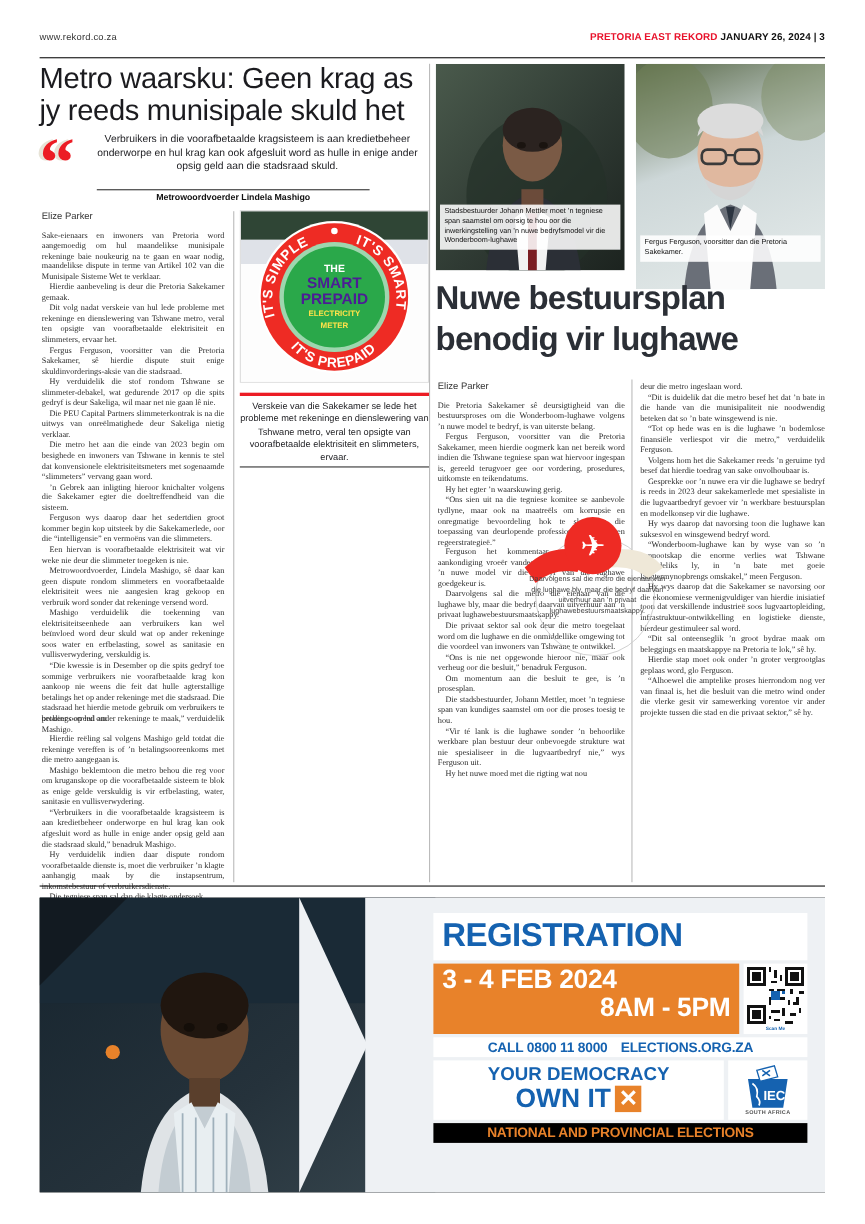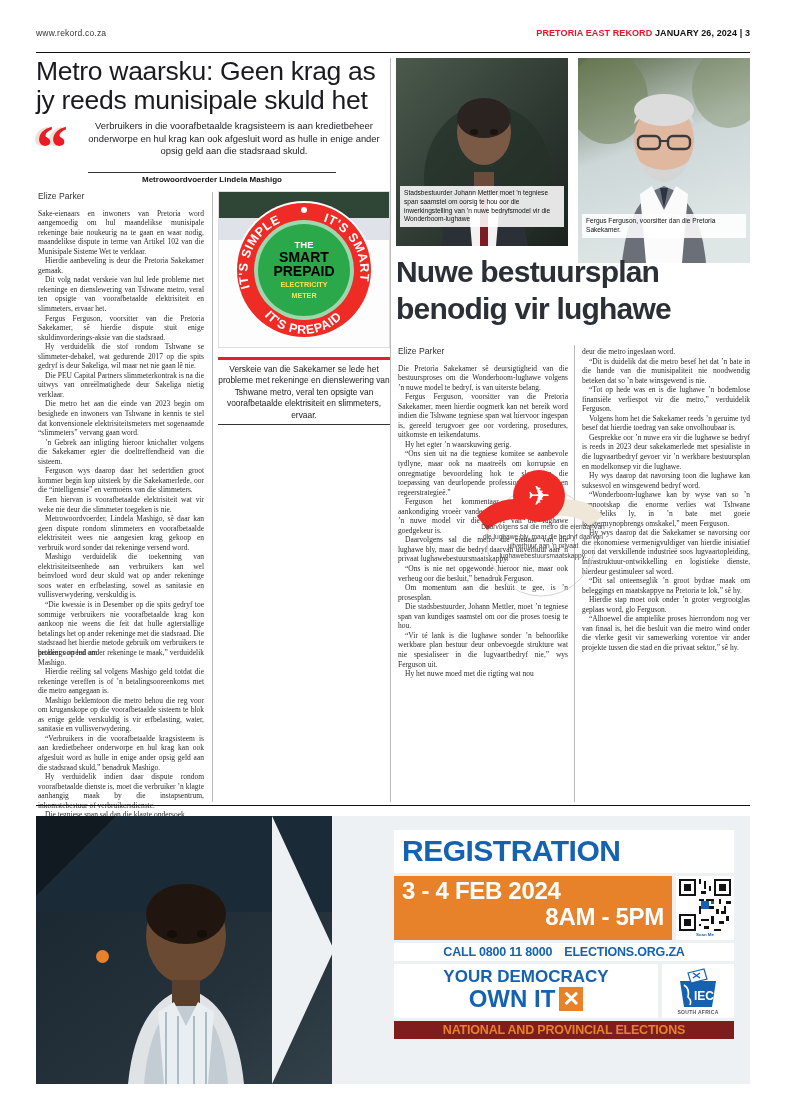--- a/index.html
+++ b/index.html
@@ -80,21 +80,21 @@
     background:#ee2b24; box-shadow:0 0 0 2px #fff;
   }
   .seal-inner {
     position:absolute; left:50%; top:50%; transform:translate(-50%,-50%);
     width:92px; height:92px; border-radius:50%;
     background:#2aa84a;
     display:flex; flex-direction:column; align-items:center; justify-content:center;
     box-shadow: 0 0 0 4px #9ed6ae;
   }
   .seal-inner .t1 { font-family:"Liberation Sans", sans-serif; font-size:9.5px; font-weight:bold; color:#fff; line-height:11px;}
-  .seal-inner .t2 { font-family:"Liberation Sans", sans-serif; font-size:14px; font-weight:bold; color:#000000; line-height:14px;}
+  .seal-inner .t2 { font-family:"Liberation Sans", sans-serif; font-size:14px; font-weight:bold; color:#4c1d95; line-height:14px;}
   .seal-inner .t3 { font-family:"Liberation Sans", sans-serif; font-size:7.2px; font-weight:bold; color:#ffe24a; line-height:9px; margin-top:2px;}
   .seal-dot { position:absolute; left:50%; top:4px; transform:translateX(-50%); width:6px; height:6px; border-radius:50%; background:#fff; }
   .arc-txt { position:absolute; left:0; top:0; width:134px; height:134px; }
   .arc-txt text { font-family:"Liberation Sans", sans-serif; font-size:12.5px; font-weight:bold; fill:#fff; letter-spacing:.6px;}
 
   .cap-rule-red { position:absolute; left:218px; top:357px; width:172px; height:3px; background:#ec1c24; }
   .cap-box {
     position:absolute; left:218px; top:364px; width:172px;
     font-family:"Liberation Sans", sans-serif; font-size:8.4px; line-height:11.4px;
     text-align:center; color:#1b1b1f;
@@ -168,21 +168,21 @@
   }
   .ad-demo-row { display:flex; margin-top:3px; }
   .ad-demo { background:#fff; flex:1; padding:3px 8px 4px 8px; }
   .ad-demo .d1 { font-family:"Liberation Sans", sans-serif; font-weight:bold; color:#1562b0; font-size:17px; line-height:19px; text-align:center;}
   .ad-demo .d2 { font-family:"Liberation Sans", sans-serif; font-weight:bold; color:#1562b0; font-size:24px; line-height:26px; text-align:center; display:flex; align-items:center; justify-content:center; gap:4px;}
   .ad-x { display:inline-block; width:24px; height:24px; background:#e8822a; color:#fff; font-size:21px; line-height:23px; text-align:center;}
   .iec-logo { width:72px; margin-left:4px; background:#fff; display:flex; flex-direction:column; align-items:center; justify-content:center; padding:3px;}
   .iec-box { width:48px; height:42px; }
   .iec-sa { font-family:"Liberation Sans", sans-serif; font-size:5px; font-weight:bold; color:#555; letter-spacing:.3px;}
   .ad-footer {
-    background:#7f1d1d; margin-top:3px; padding:2px 6px; text-align:center;
+    background:#000000; margin-top:3px; padding:2px 6px; text-align:center;
     font-family:"Liberation Sans", sans-serif; font-weight:bold; color:#e8822a; font-size:12.5px; letter-spacing:-.2px;
   }
 </style>
 </head>
 <body>
 
 <div class="page">
 
   <div class="masthead">
     <span class="site-url">www.rekord.co.za</span>
@@ -320,20 +320,21 @@
   <div class="a2-headline">Nuwe bestuursplan benodig vir lughawe</div>
 
   <div class="bodycol" id="a2c1" style="left:398px; top:347px; width:170px;">
     <div class="byline">Elize Parker</div>
   <p class="first">Die Pretoria Sakekamer sê deursigtigheid van die bestuursproses om die Wonderboom-lughawe volgens ’n nuwe model te bedryf, is van uiterste belang.</p>
       <p>Fergus Ferguson, voorsitter van die Pretoria Sakekamer, meen hierdie oogmerk kan net bereik word indien die Tshwane tegniese span wat hiervoor ingespan is, gereeld terugvoer gee oor vordering, prosedures, uitkomste en teikendatums.</p>
       <p>Hy het egter ’n waarskuwing gerig.</p>
       <p>“Ons sien uit na die tegniese komitee se aanbevole tydlyne, maar ook na maatreëls om korrupsie en onregmatige bevoordeling hok te slaan en die toepassing van deurlopende professionele bestuur- en regeerstrategieë.”</p>
       <p>Ferguson het kommentaar gelewer op die aankondiging vroeër vandeesmaand van die metro dat ’n nuwe model vir die bedryf van die lughawe goedgekeur is.</p>
       <p>Daarvolgens sal die metro die eienaar van die lughawe bly, maar die bedryf daarvan uitverhuur aan ’n privaat lughawebestuursmaatskappy.</p>
+      <p>Die privaat sektor sal ook deur die metro toegelaat word om die lughawe en die onmiddellike omgewing tot die voordeel van inwoners van Tshwane te ontwikkel.</p>
       <p>“Ons is nie net opgewonde hieroor nie, maar ook verheug oor die besluit,” benadruk Ferguson.</p>
       <p>Om momentum aan die besluit te gee, is ’n prosesplan.</p>
       <p>Die stadsbestuurder, Johann Mettler, moet ’n tegniese span van kundiges saamstel om oor die proses toesig te hou.</p>
       <p>“Vir té lank is die lughawe sonder ’n behoorlike werkbare plan bestuur deur onbevoegde strukture wat nie spesialiseer in die lugvaartbedryf nie,” wys Ferguson uit.</p>
       <p>Hy het nuwe moed met die rigting wat nou</p>
     </div>
 
   <div class="bodycol" id="a2c2" style="left:582px; top:347px; width:168px;">
       <p class="first">deur die metro ingeslaan word.</p>
       <p>“Dit is duidelik dat die metro besef het dat ’n bate in die hande van die munisipaliteit nie noodwendig beteken dat so ’n bate winsgewend is nie.</p>

